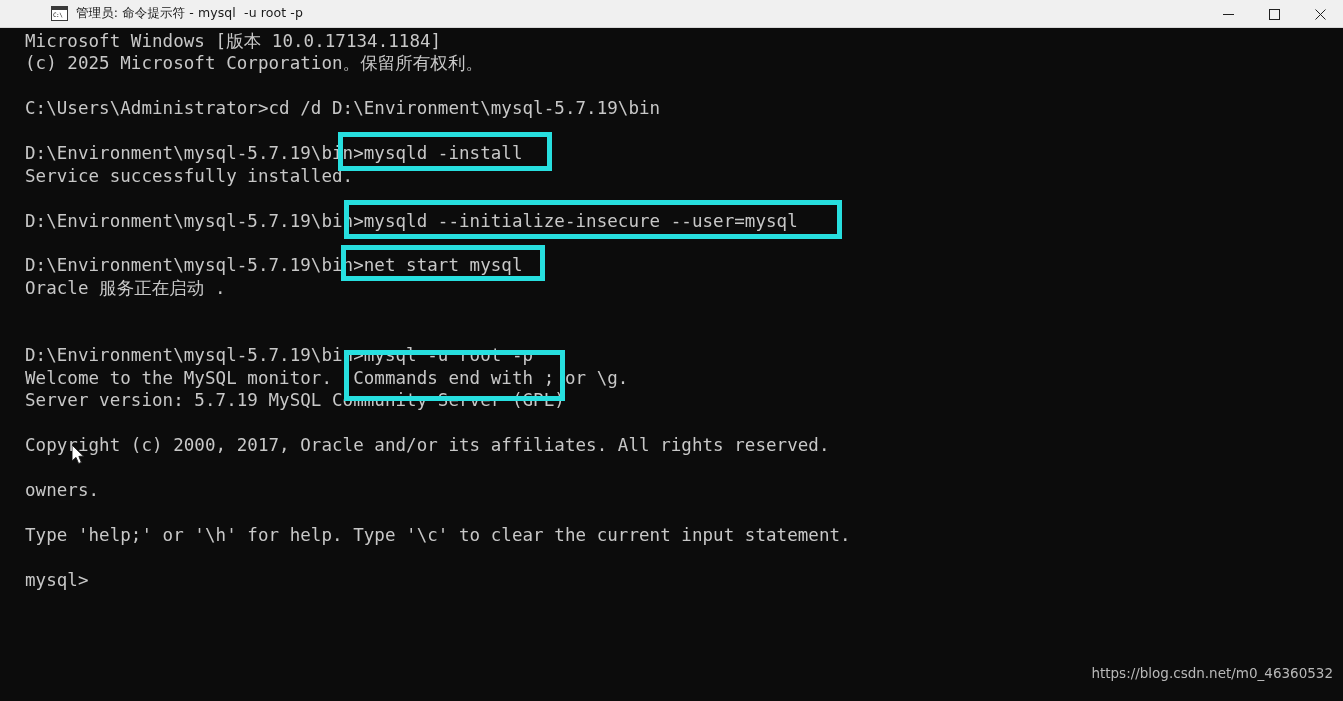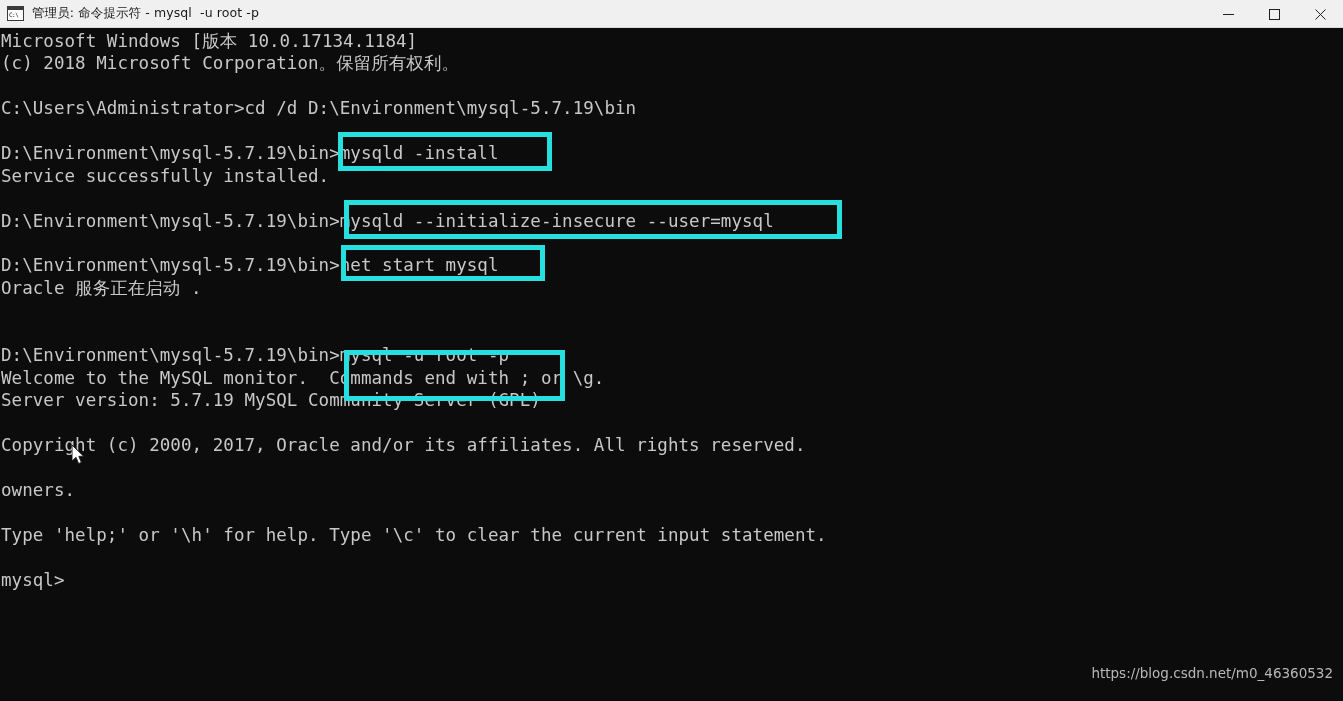--- a/index.html
+++ b/index.html
@@ -13,20 +13,21 @@
 
   
   #titlebar {
     height: 28px;
     width: 100%;
     background: #f0f0f0;
     border-bottom: 1px solid #d8d8d8;
     display: flex;
     align-items: center;
     position: relative;
+    padding-left: 44px;
   }
   #console-icon {
     width: 17px; height: 15px;
     margin-left: 7px; margin-right: 8px;
     background: #ffffff;
     border: 1px solid #3a3a3a;
     position: relative;
     flex: none;
   }
   #console-icon::before {
@@ -83,20 +84,21 @@
     padding-top: 2px;
   }
   .line {
     height: 22.45px;
     line-height: 22.45px;
     font-family: "DejaVu Sans Mono", monospace;
     font-size: 17.5px;
     color: #c8c8c8;
     white-space: pre;
     letter-spacing: 0.05px;
+    margin-left: 24px;
   }
 
   
   .hlbox {
     position: absolute;
     border: 5px solid #27dfdf;
     background: transparent;
     pointer-events: none;
   }
 
@@ -141,21 +143,21 @@
           <line x1="0.5" y1="0.5" x2="10.5" y2="10.5" stroke="#202020" stroke-width="1"></line>
           <line x1="10.5" y1="0.5" x2="0.5" y2="10.5" stroke="#202020" stroke-width="1"></line>
         </svg>
     </div>
   </div>
 </div>
 
 <div id="console">
   <div id="lines">
       <div class="line">Microsoft Windows [版本 10.0.17134.1184]</div>
-      <div class="line">(c) 2018 Microsoft Corporation。保留所有权利。</div>
+      <div class="line">(c) 2025 Microsoft Corporation。保留所有权利。</div>
       <div class="line">&nbsp;</div>
       <div class="line">C:\Users\Administrator&gt;cd /d D:\Environment\mysql-5.7.19\bin</div>
       <div class="line">&nbsp;</div>
       <div class="line">D:\Environment\mysql-5.7.19\bin&gt;mysqld -install</div>
       <div class="line">Service successfully installed.</div>
       <div class="line">&nbsp;</div>
       <div class="line">D:\Environment\mysql-5.7.19\bin&gt;mysqld --initialize-insecure --user=mysql</div>
       <div class="line">&nbsp;</div>
       <div class="line">D:\Environment\mysql-5.7.19\bin&gt;net start mysql</div>
       <div class="line">Oracle 服务正在启动 .</div>

